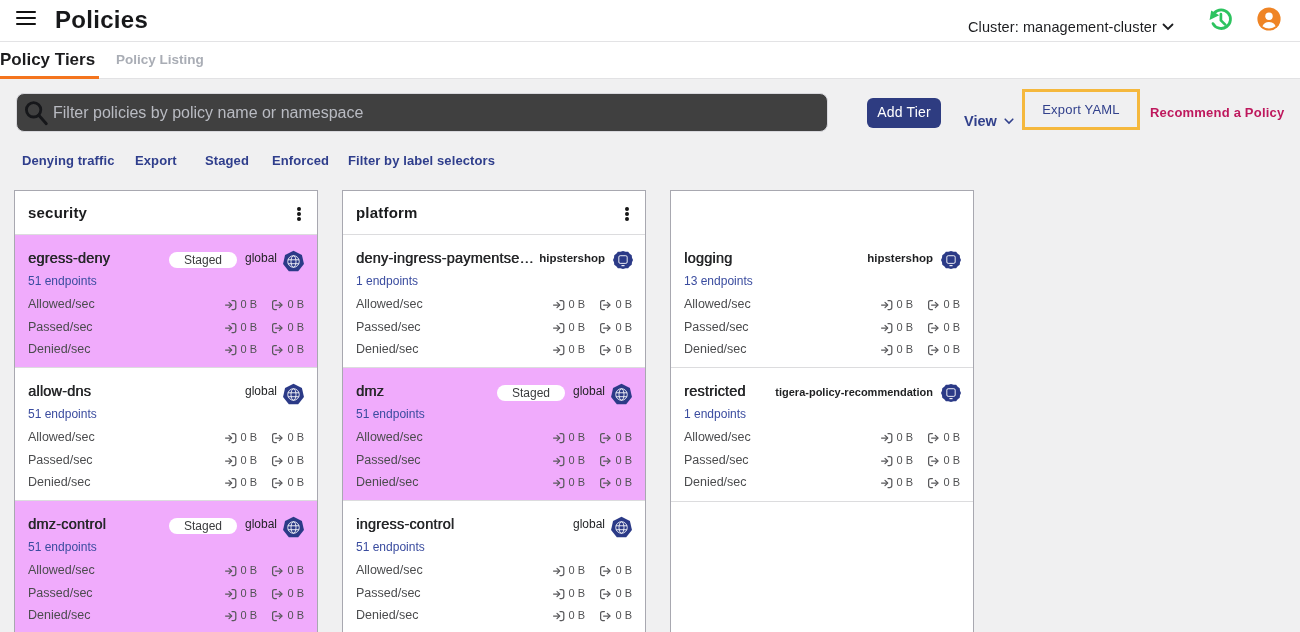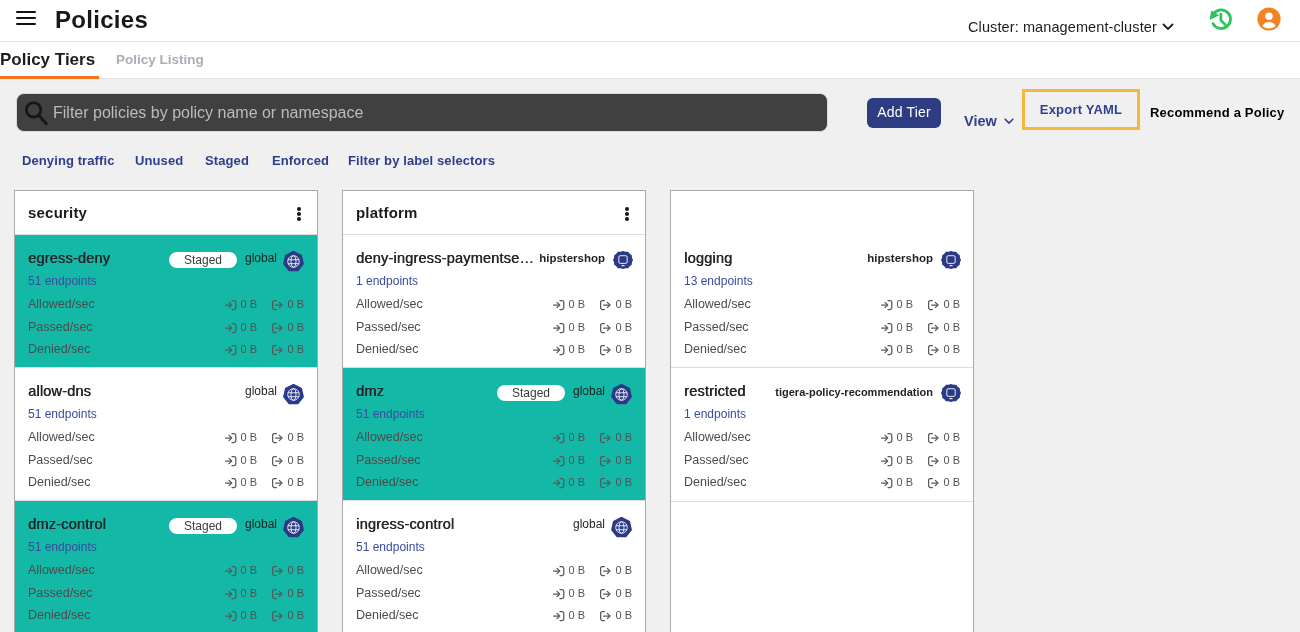--- a/index.html
+++ b/index.html
@@ -14,33 +14,33 @@
 .hicon { position:absolute; left:1207px; top:6px; }
 .avatar { position:absolute; left:1254px; top:4px; }
 .tabs { position:absolute; left:0; top:42px; width:1300px; height:37px; background:#fff; border-bottom:1px solid #e2e2e4; }
 .tab1 { position:absolute; left:0; top:0; width:99px; height:37px; text-align:left; line-height:36px; font-size:17px; font-weight:bold; color:#1c1c1e; border-bottom:3px solid #f4741d; }
 .tab2 { position:absolute; left:116px; top:0; height:37px; line-height:36px; font-size:13.5px; font-weight:bold; color:#a9adb5; }
 .search { position:absolute; left:16px; top:93px; width:812px; height:39px; background:#404040; border:1px solid #d8d8dd; border-radius:8px; }
 .search .mag { position:absolute; left:6px; top:5px; }
 .search .ph { position:absolute; left:36px; top:10px; font-size:16px; color:#b9bbc2; }
 .btn-add { position:absolute; left:867px; top:98px; width:74px; height:30px; background:#2e3c81; color:#fff; font-size:14px; font-weight:500; text-align:center; line-height:29px; border-radius:6px; letter-spacing:0.2px; }
 .view { position:absolute; left:964px; top:112px; font-size:14.5px; font-weight:bold; color:#32418c; }
-.btn-exp { position:absolute; left:1022px; top:89px; width:118px; height:41px; border:3px solid #f5b83d; color:#32418c; font-size:13px; font-weight:bold; text-align:center; line-height:36px; letter-spacing:0.2px; }
-.rec { position:absolute; left:1150px; top:105px; font-size:13px; font-weight:bold; color:#000000; letter-spacing:0.2px; }
+.btn-exp { position:absolute; left:1022px; top:89px; width:118px; height:41px; border:3px solid #f5b83d; color:#32418c; font-size:13px; font-weight:normal; text-align:center; line-height:36px; letter-spacing:0.2px; }
+.rec { position:absolute; left:1150px; top:105px; font-size:13px; font-weight:bold; color:#be185d; letter-spacing:0.2px; }
 .filters { position:absolute; left:0; top:153px; width:1300px; height:20px; font-size:13px; font-weight:bold; color:#2f3e8c; letter-spacing:0.1px; }
 .filters span { position:absolute; top:0; }
 .tier { position:absolute; top:190px; width:304px; height:470px; background:#fff; border:1.5px solid #a8a8b0; }
 .t1 { left:14px; } .t2 { left:342px; } .t3 { left:670px; }
 .thead { position:absolute; left:0; top:0; width:100%; height:44px; border-bottom:1px solid #dcdcde; }
 .tname { position:absolute; left:13px; top:13px; font-size:15px; font-weight:bold; color:#1b1c1e; letter-spacing:0.2px; }
 .kebab { position:absolute; right:16px; top:16px; width:4px; height:18px; }
 .kebab div { width:3.8px; height:3.8px; border-radius:50%; background:#161616; margin-bottom:1.1px; }
 .whats { position:absolute; right:33px; top:13px; font-size:13.5px; color:#32418c; }
 .card { position:absolute; left:0; width:100%; height:133px; border-bottom:1px solid #dcdcde; background:#fff; }
-.card.gray { background:#14b8a6; }
+.card.gray { background:#f0abfc; }
 .r1 { position:absolute; left:13px; right:12px; top:11px; height:24px; }
 .pname { position:absolute; left:0; top:4px; font-size:14.5px; font-weight:normal; color:#27282a; letter-spacing:0.2px; text-shadow:0.5px 0 0 #27282a; }
 .pill { position:absolute; top:6px; right:68px; height:16px; background:#fff; border-radius:8px; font-size:12px; color:#3a3b3d; text-align:center; line-height:16px; width:68px; }
 .scope { position:absolute; top:5px; right:28px; font-size:12px; font-weight:normal; color:#1f2022; }
 .nsname { position:absolute; top:6px; right:28px; font-size:11.5px; font-weight:bold; color:#1f2022; white-space:nowrap; }
 .picon { position:absolute; right:0; top:4px; }
 .endp { position:absolute; left:13px; top:39px; font-size:12px; color:#3a4c9f; }
 .stat { position:absolute; left:13px; right:13px; height:22px; font-size:12.5px; color:#4b4c4e; }
 .s1{top:59px;} .s2{top:81.5px;} .s3{top:104px;}
 .stat .lbl { position:absolute; left:0; top:3px; }
@@ -85,21 +85,21 @@
   <div class="ph">Filter policies by policy name or namespace</div>
 </div>
 <div class="btn-add">Add Tier</div>
 <div class="view">View <span class="chev" style="margin-left:3px"><svg width="10" height="7" viewBox="0 0 10 7">
         <path d="M1.2 1.2 L5 5 L8.8 1.2" stroke="#32418c" stroke-width="1.6" fill="none" stroke-linecap="round"></path>
       </svg></span></div>
 <div class="btn-exp">Export YAML</div>
 <div class="rec">Recommend a Policy</div>
 <div class="filters">
   <span style="left:22px">Denying traffic</span>
-  <span style="left:135px">Unused</span>
+  <span style="left:135px">Export</span>
   <span style="left:205px">Staged</span>
   <span style="left:272px">Enforced</span>
   <span style="left:348px">Filter by label selectors</span>
 </div>
 
 <div class="tier t1">
   <div class="thead">
       <div class="tname">security</div>
       <div class="kebab">
         <div></div>

